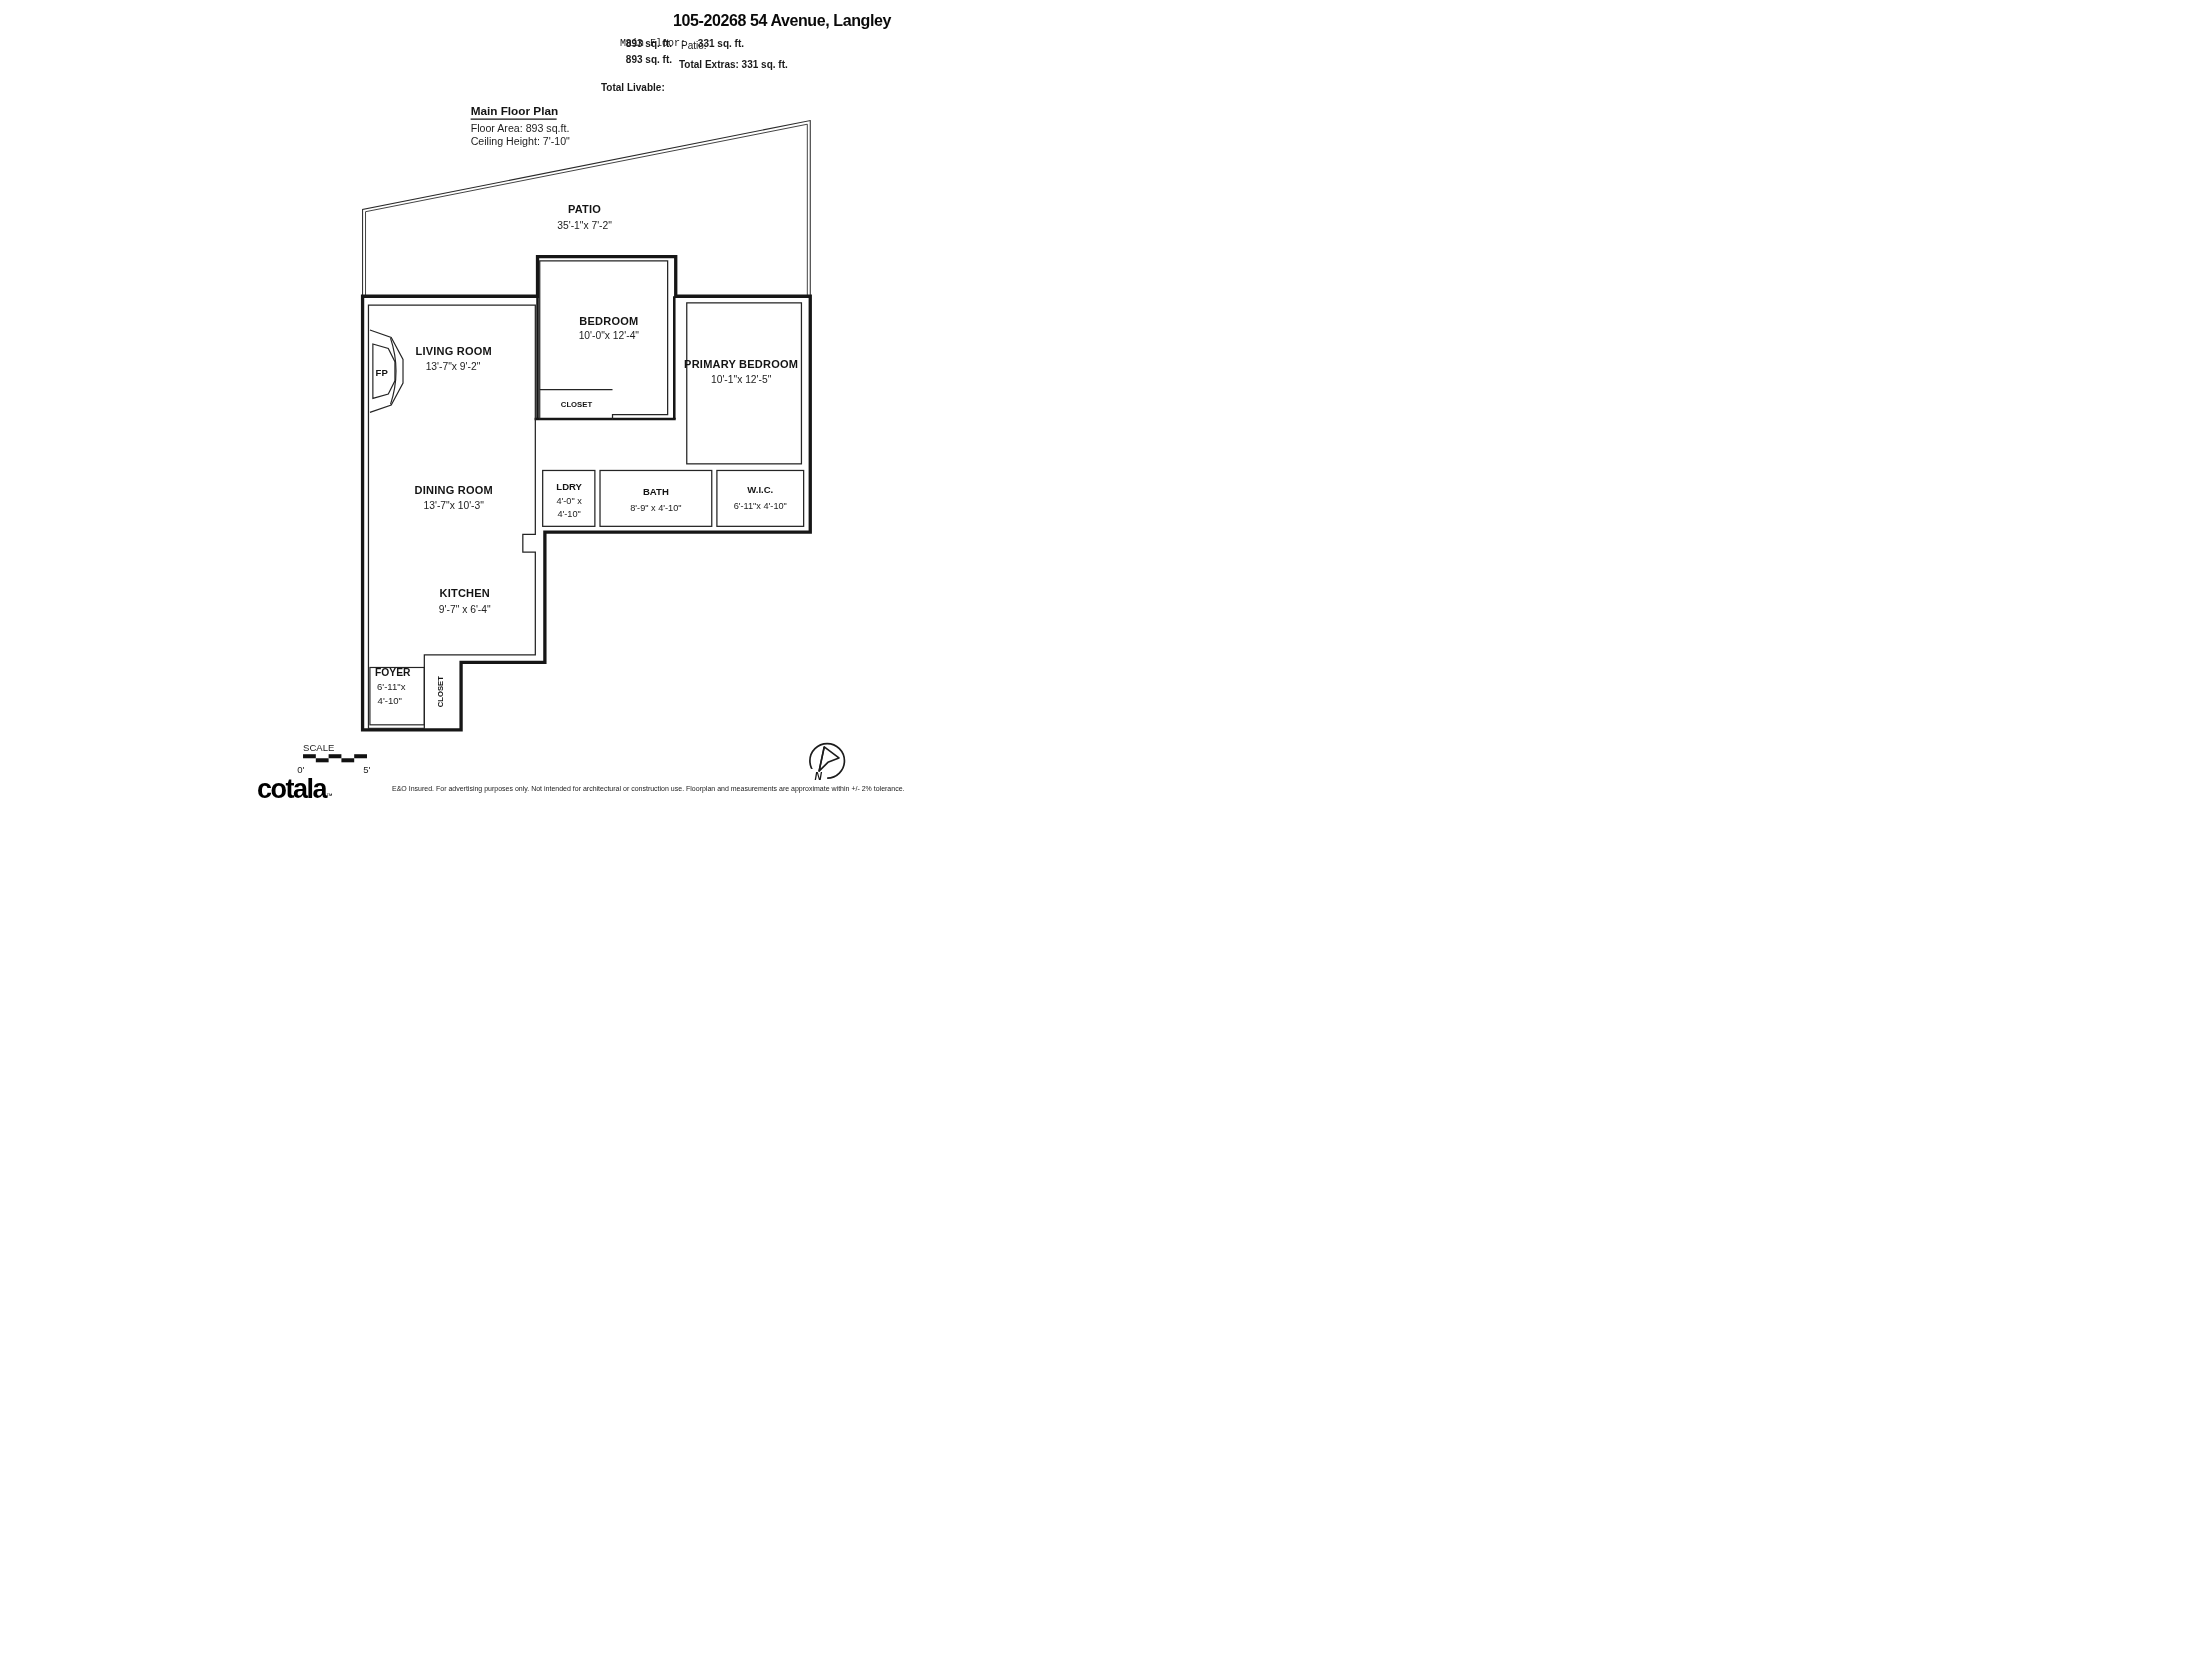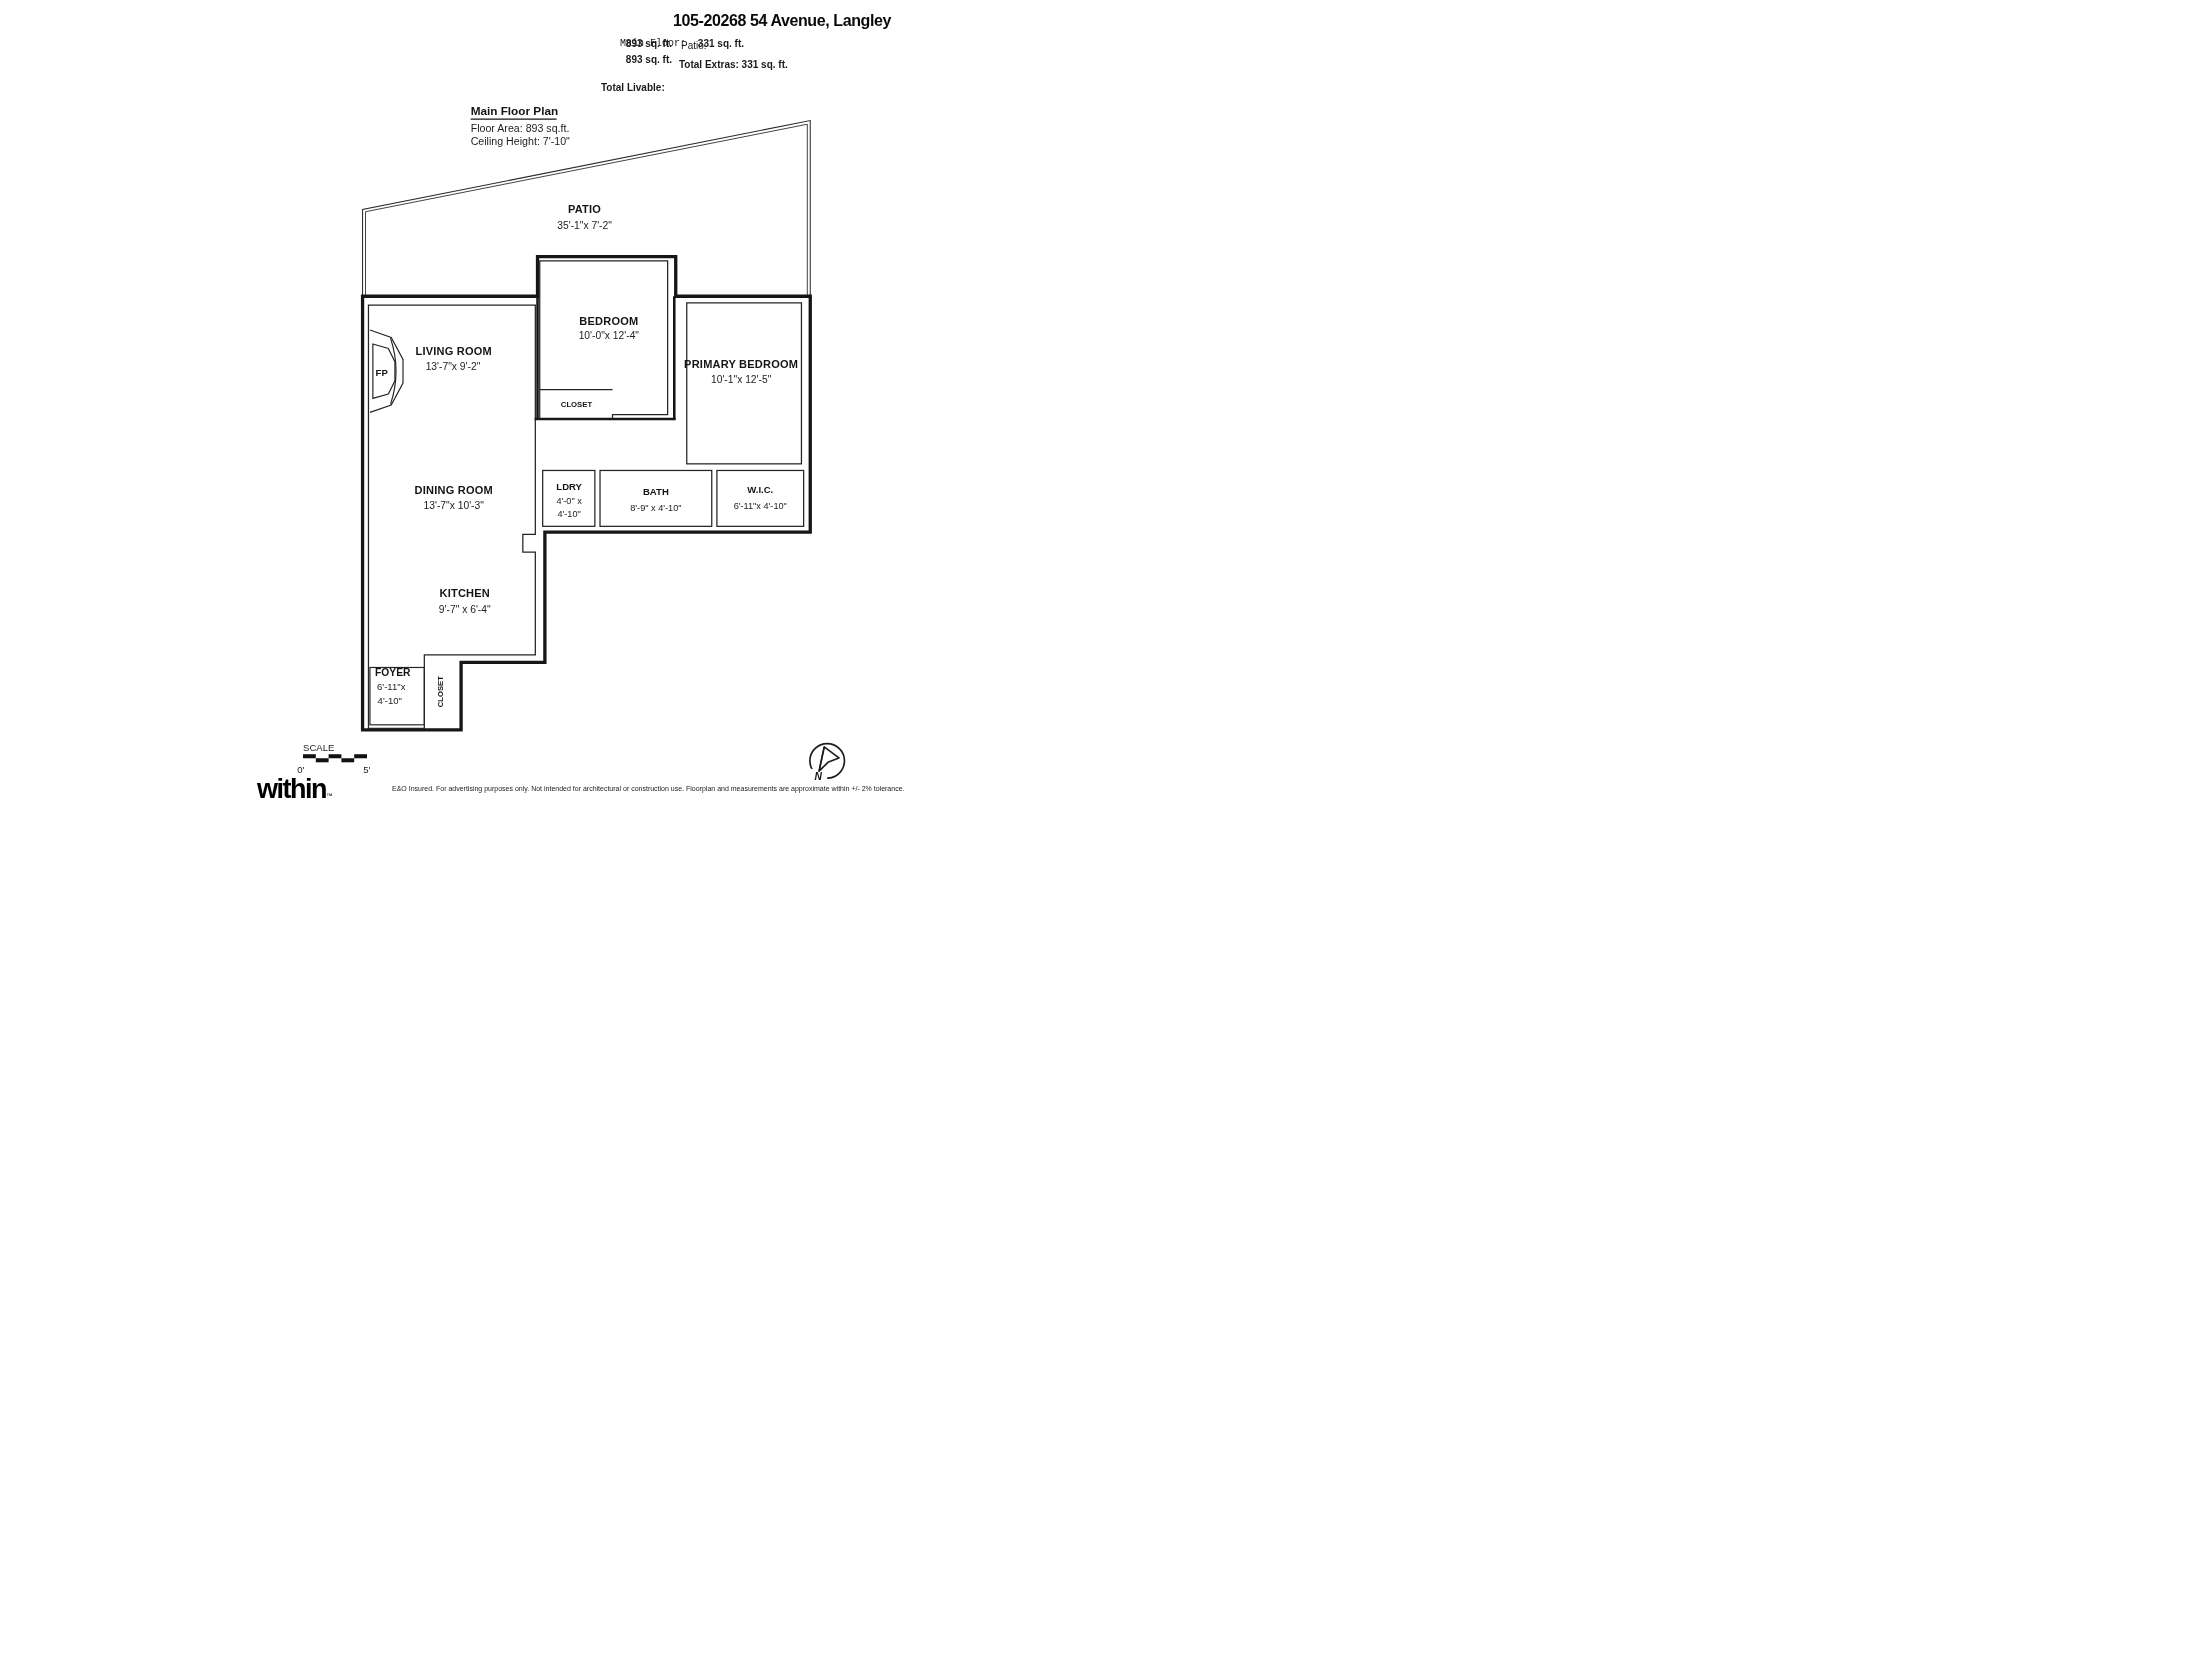--- a/index.html
+++ b/index.html
@@ -132,18 +132,18 @@
     <g>
       <circle cx="1125" cy="1035" r="23.5" fill="none" stroke="#1c1c1c" stroke-width="2.3"></circle>
       <rect x="1102" y="1046" width="23" height="18" fill="#ffffff"></rect>
       <polygon points="1121,1016 1141,1031 1126,1037 1114,1049" fill="#ffffff" stroke="#1c1c1c" stroke-width="2.2" stroke-linejoin="round"></polygon>
       <line x1="1121" y1="1016" x2="1114" y2="1049" stroke="#1c1c1c" stroke-width="2"></line>
       <text x="1113" y="1061" text-anchor="middle" style="font-weight:700;font-style:italic;font-size:14px;">N</text>
     </g>
   </svg>
 
   <div class="abs logo" style="left:257px;top:774px;">
-    <span>within</span><span class="tm">™</span>
+    <span>cotala</span><span class="tm">™</span>
   </div>
   <div class="abs disclaimer" style="left:392px;top:785px;">E&amp;O Insured. For advertising purposes only. Not intended for architectural or construction use. Floorplan and measurements are approximate within +/- 2% tolerance.</div>
 
 </div>
 
 
 </body></html>

